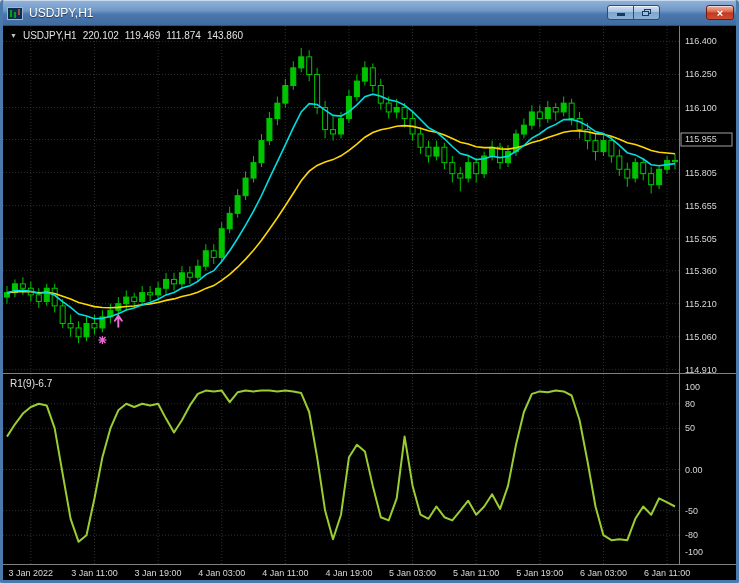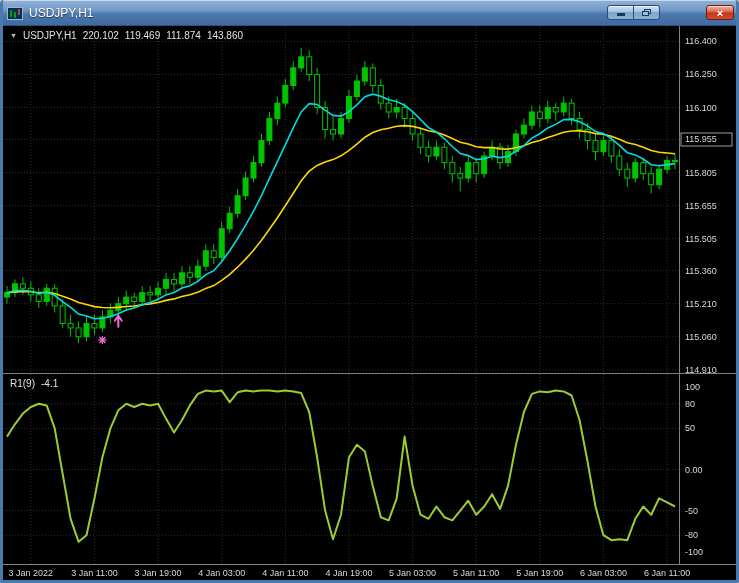--- a/index.html
+++ b/index.html
@@ -39,21 +39,21 @@
   .chart-area{position:relative;width:733px;height:554px;background:#000;}
   #chart-svg{position:absolute;left:0;top:0;}
   #chart-svg text{font-family:"Liberation Sans",sans-serif;font-size:9px;fill:#d8d8d8;}
   .ohlc{
     position:absolute;top:4px;left:7px;color:#e2e2e2;font-size:10px;
     display:flex;gap:6px;align-items:center;pointer-events:none;
   }
   .ohlc .tri{font-size:7px;color:#c0c0c0;}
   .osc-label{
     position:absolute;top:352px;left:7px;color:#e2e2e2;font-size:10px;
-    display:flex;gap:6px;pointer-events:none;
+    display:flex;pointer-events:none;
   }
 </style>
 </head>
 <body>
 
 <div class="window">
   <div class="titlebar">
     <svg width="16" height="13" aria-hidden="true">
       <rect x="0.5" y="0.5" width="15" height="12" fill="#0c2c50" stroke="#9ab6d6"></rect>
       <line x1="4" y1="3" x2="4" y2="10" stroke="#00c400" stroke-width="1.5"></line>
@@ -493,16 +493,16 @@
       <span class="tri">▼</span>
       <span>USDJPY,H1</span>
       <span>220.102</span>
       <span>119.469</span>
       <span>111.874</span>
       <span>143.860</span>
     </div>
 
     <div class="osc-label">
       <span>R1(9)</span>
-      <span>-4.1</span>
+      <span>-6.7</span>
     </div>
   </div>
 </div>
 
 </body></html>

